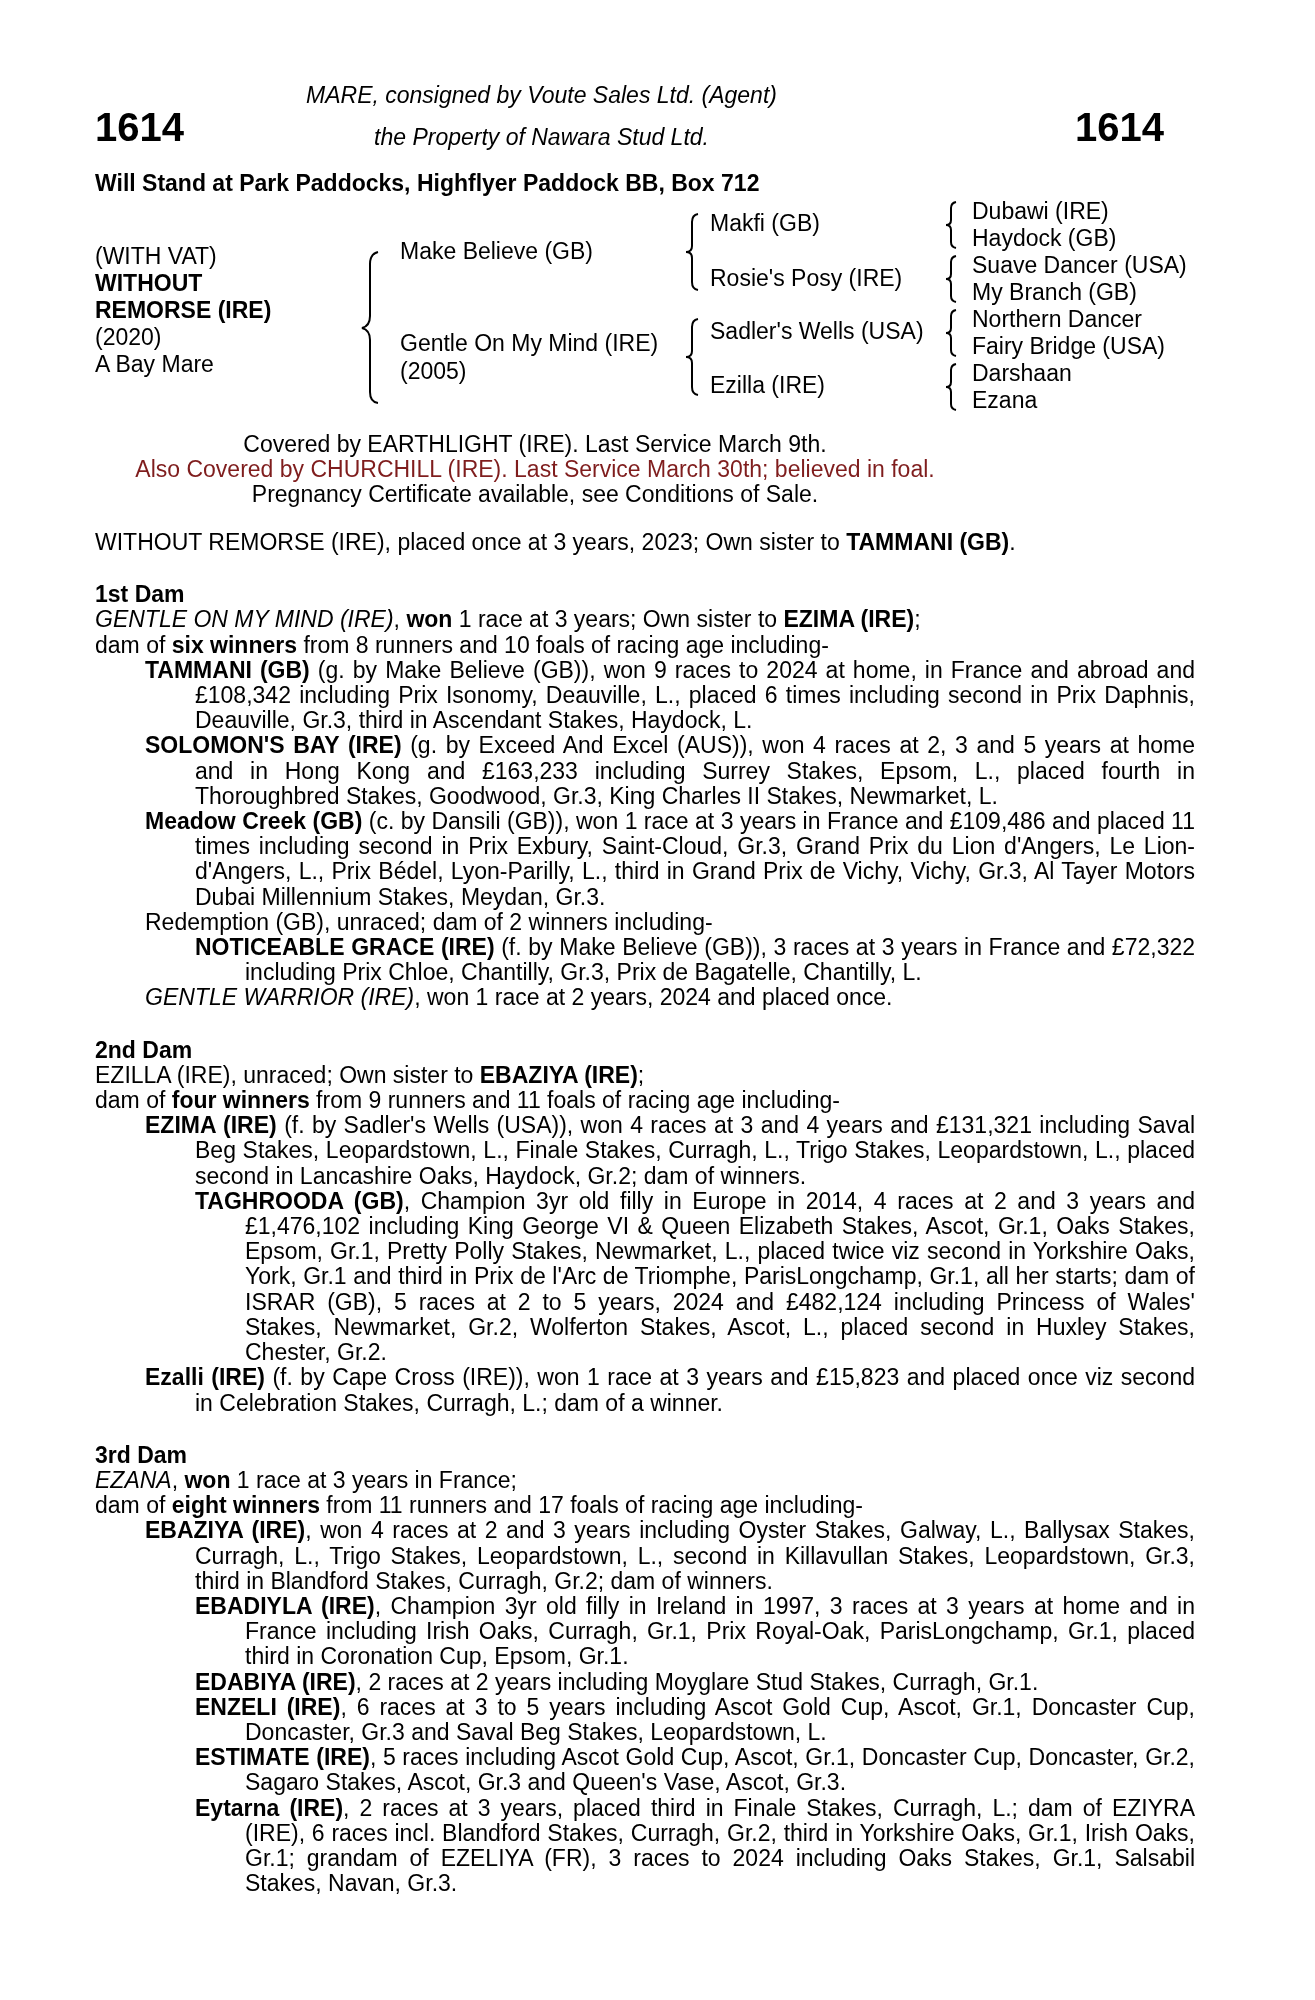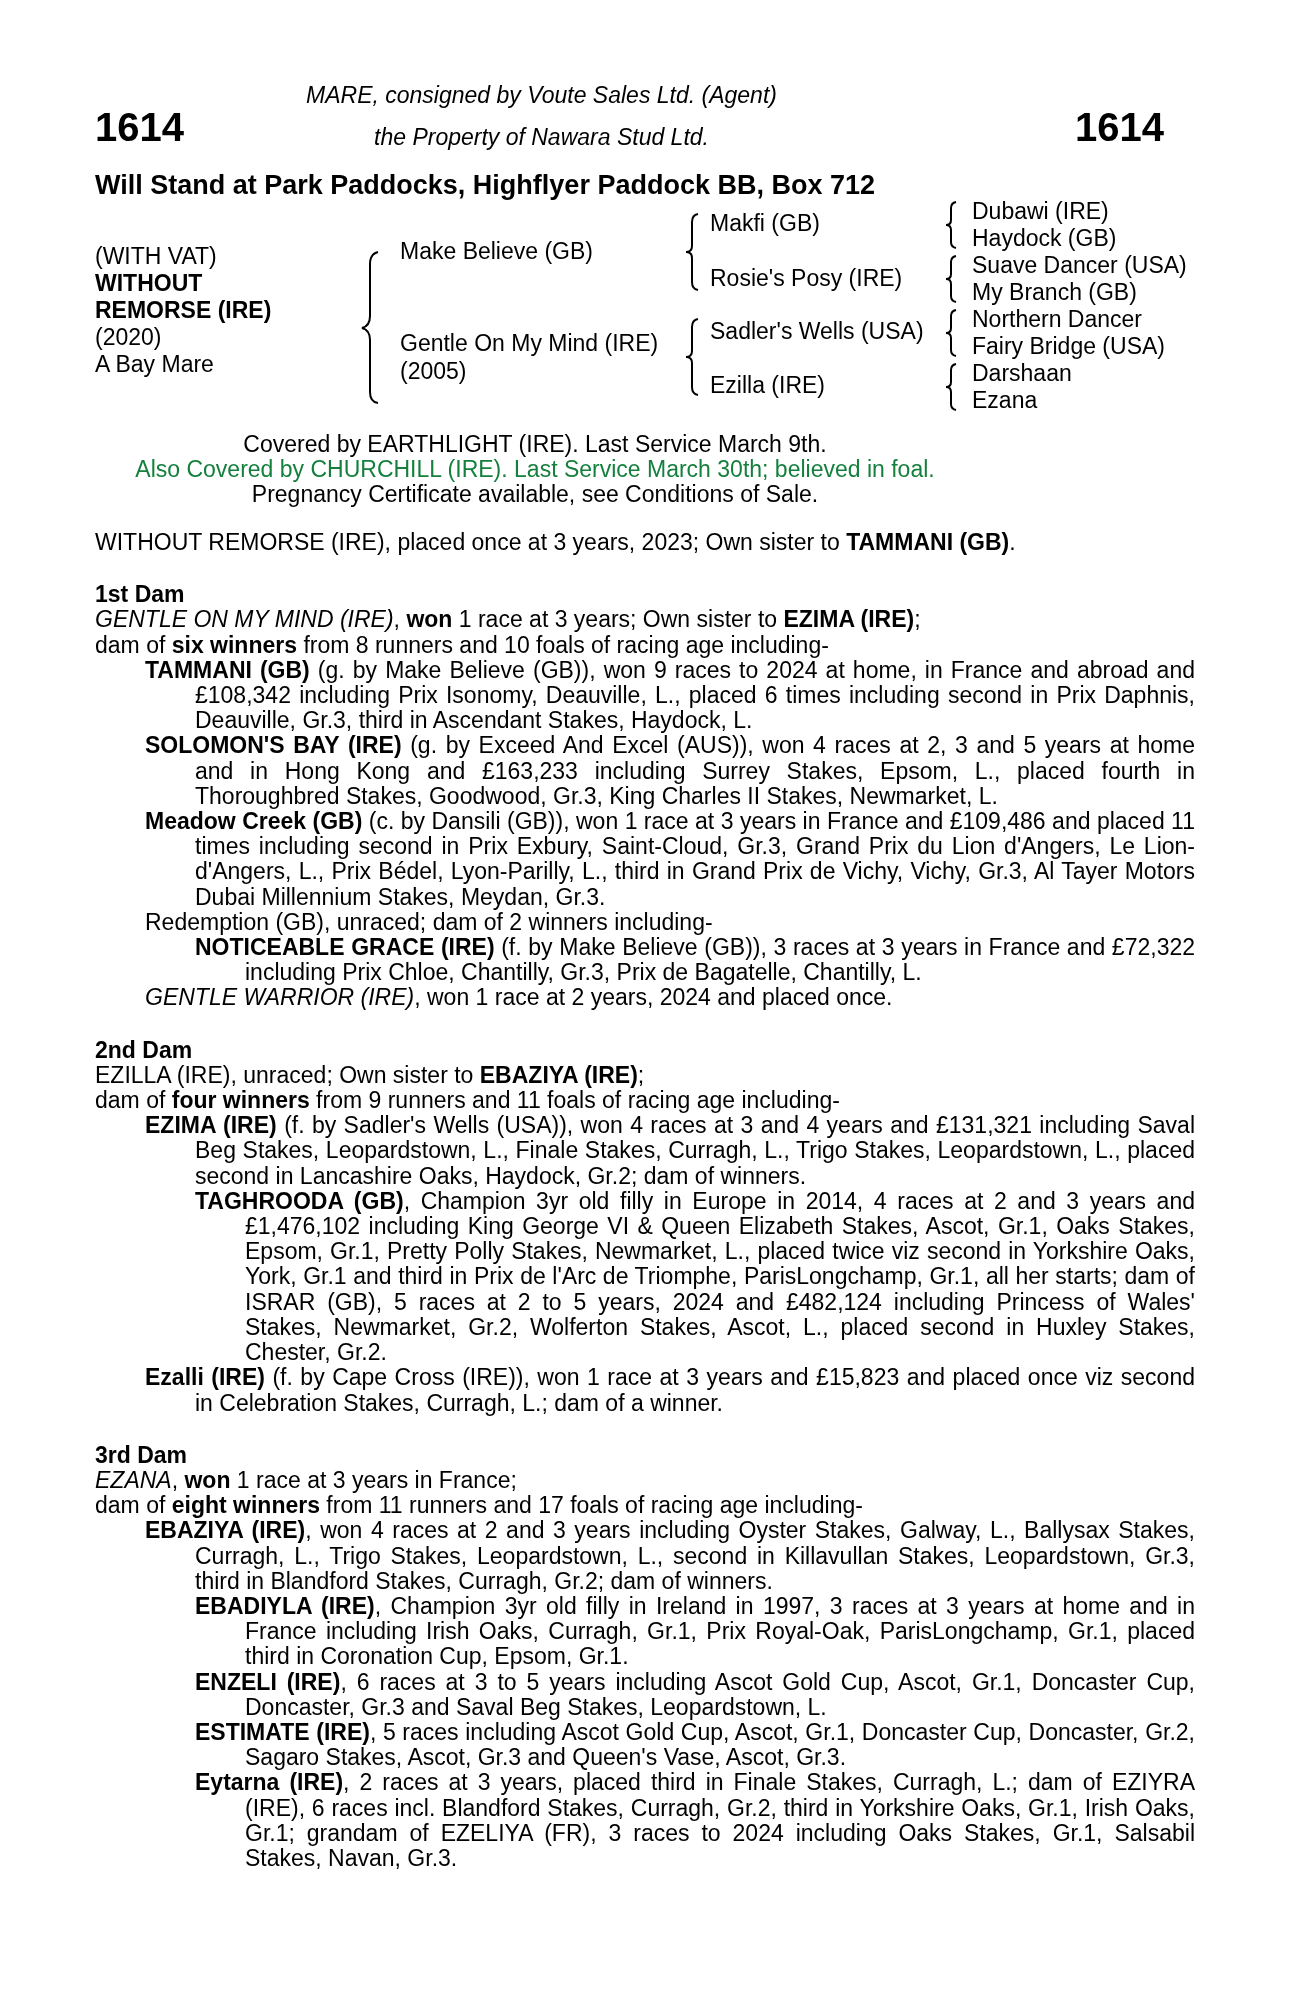--- a/index.html
+++ b/index.html
@@ -2,26 +2,26 @@
 <html><head>
 <meta charset="utf-8">
 <style>
   * { box-sizing: border-box; margin: 0; padding: 0; }
   html, body { width: 1315px; height: 2000px; background: #ffffff; }
   body { font-family: "Liberation Sans", sans-serif; color: #000; position: relative; overflow: hidden; }
   .lot-num { position: absolute; top: 105px; font-size: 40px; font-weight: bold; letter-spacing: 0px; }
   .lot-left { left: 95px; }
   .lot-right { left: 1075px; }
   .consign { position: absolute; left: 0; width: 1083px; text-align: center; font-style: italic; font-size: 23px; }
-  .stand { position: absolute; left: 95px; top: 170px; font-size: 27px; font-weight: bold; }
+  .stand { position: absolute; left: 95px; top: 170px; font-size: 23px; font-weight: bold; }
   .ped { position: absolute; font-size: 23px; line-height: 27px; white-space: nowrap; }
   .b { font-weight: bold; }
   .i { font-style: italic; }
   .center { position: absolute; left: 0; width: 1070px; text-align: center; font-size: 23px; line-height: 25px; }
-  .red { color: #15803d; }
+  .red { color: #7f1d1d; }
   .body-text { position: absolute; left: 95px; width: 1100px; font-size: 23px; line-height: 25.2px; }
   .p { text-align: justify; text-align-last: left; }
   .l2 { padding-left: 50px; text-indent: 0; }
   .hang2 { padding-left: 100px; text-indent: -50px; }
   .hang3 { padding-left: 150px; text-indent: -50px; }
   .sp { height: 25px; }
   .sect { font-weight: bold; }
 </style>
 </head>
 <body>
@@ -105,16 +105,17 @@
   <div class="p hang2"><span class="b">EZIMA (IRE)</span><span> (f. by Sadler's Wells (USA)), won 4 races at 3 and 4 years and £131,321 including Saval Beg Stakes, Leopardstown, L., Finale Stakes, Curragh, L., Trigo Stakes, Leopardstown, L., placed second in Lancashire Oaks, Haydock, Gr.2; dam of winners.</span></div>
   <div class="p hang3"><span class="b">TAGHROODA (GB)</span><span>, Champion 3yr old filly in Europe in 2014, 4 races at 2 and 3 years and £1,476,102 including King George VI &amp; Queen Elizabeth Stakes, Ascot, Gr.1, Oaks Stakes, Epsom, Gr.1, Pretty Polly Stakes, Newmarket, L., placed twice viz second in Yorkshire Oaks, York, Gr.1 and third in Prix de l'Arc de Triomphe, ParisLongchamp, Gr.1, all her starts; dam of ISRAR (GB), 5 races at 2 to 5 years, 2024 and £482,124 including Princess of Wales' Stakes, Newmarket, Gr.2, Wolferton Stakes, Ascot, L., placed second in Huxley Stakes, Chester, Gr.2.</span></div>
   <div class="p hang2"><span class="b">Ezalli (IRE)</span><span> (f. by Cape Cross (IRE)), won 1 race at 3 years and £15,823 and placed once viz second in Celebration Stakes, Curragh, L.; dam of a winner.</span></div>
   <div class="sp"></div>
 
   <div class="sect" style="margin-top:2px;">3rd Dam</div>
   <div><span class="i">EZANA</span>, <span class="b">won</span><span> 1 race at 3 years in France;</span></div>
   <div><span>dam of </span><span class="b">eight winners</span><span> from 11 runners and 17 foals of racing age including-</span></div>
   <div class="p hang2"><span class="b">EBAZIYA (IRE)</span><span>, won 4 races at 2 and 3 years including Oyster Stakes, Galway, L., Ballysax Stakes, Curragh, L., Trigo Stakes, Leopardstown, L., second in Killavullan Stakes, Leopardstown, Gr.3, third in Blandford Stakes, Curragh, Gr.2; dam of winners.</span></div>
   <div class="p hang3"><span class="b">EBADIYLA (IRE)</span><span>, Champion 3yr old filly in Ireland in 1997, 3 races at 3 years at home and in France including Irish Oaks, Curragh, Gr.1, Prix Royal-Oak, ParisLongchamp, Gr.1, placed third in Coronation Cup, Epsom, Gr.1.</span></div>
+  <div class="p hang3"><span class="b">EDABIYA (IRE)</span><span>, 2 races at 2 years including Moyglare Stud Stakes, Curragh, Gr.1.</span></div>
   <div class="p hang3"><span class="b">ENZELI (IRE)</span><span>, 6 races at 3 to 5 years including Ascot Gold Cup, Ascot, Gr.1, Doncaster Cup, Doncaster, Gr.3 and Saval Beg Stakes, Leopardstown, L.</span></div>
   <div class="p hang3"><span class="b">ESTIMATE (IRE)</span><span>, 5 races including Ascot Gold Cup, Ascot, Gr.1, Doncaster Cup, Doncaster, Gr.2, Sagaro Stakes, Ascot, Gr.3 and Queen's Vase, Ascot, Gr.3.</span></div>
   <div class="p hang3"><span class="b">Eytarna (IRE)</span><span>, 2 races at 3 years, placed third in Finale Stakes, Curragh, L.; dam of EZIYRA (IRE), 6 races incl. Blandford Stakes, Curragh, Gr.2, third in Yorkshire Oaks, Gr.1, Irish Oaks, Gr.1; grandam of EZELIYA (FR), 3 races to 2024 including Oaks Stakes, Gr.1, Salsabil Stakes, Navan, Gr.3.</span></div>
 </div>
 
 </body></html>

